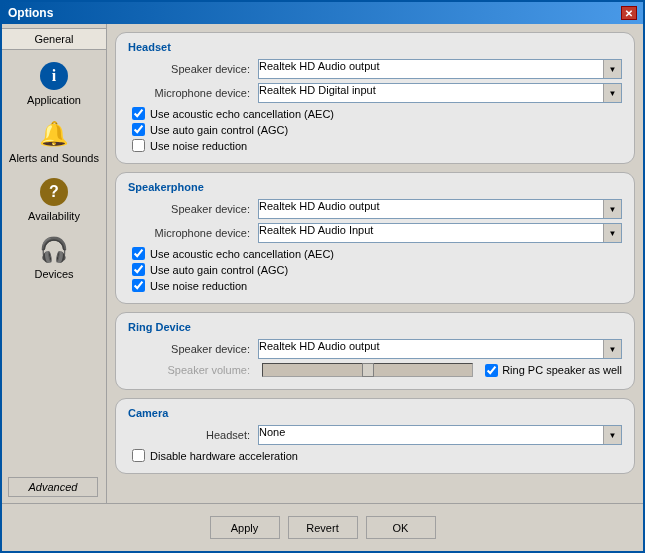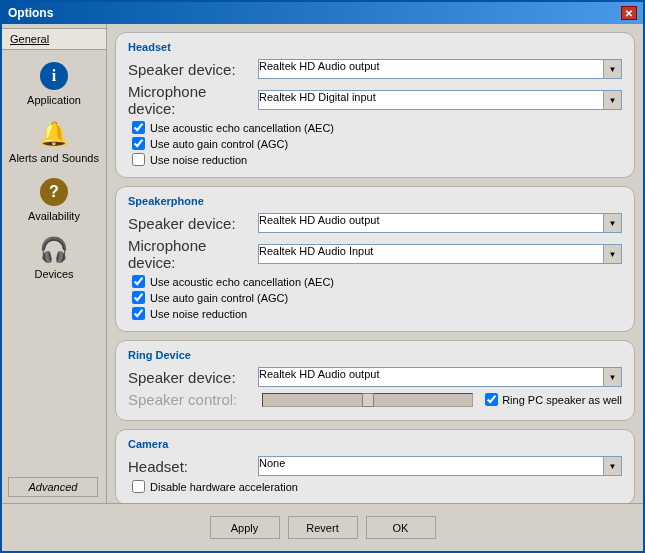--- a/index.html
+++ b/index.html
@@ -60,24 +60,23 @@
       padding-top: 4px;
     }
     .tab-general {
       background: #d4d0c8;
       border: 1px solid #a0a0a0;
       border-left: none;
       border-right: none;
       margin: 0 0 4px 0;
       padding: 4px 8px;
       font-size: 11px;
-      text-align: left;
+      text-align: center;
       cursor: pointer;
       background: #e8e4dc;
-      text-decoration: underline;
     }
     .sidebar-item {
       display: flex;
       flex-direction: column;
       align-items: center;
       padding: 6px 4px;
       cursor: pointer;
       text-align: center;
     }
     .sidebar-icon {
@@ -124,22 +123,23 @@
       font-weight: bold;
       margin-bottom: 6px;
     }
     .form-row {
       display: flex;
       align-items: center;
       margin-bottom: 4px;
     }
     .form-label {
       width: 130px;
+      text-align: right;
       padding-right: 8px;
-      font-size: 15px;
+      font-size: 11px;
       color: #333;
     }
     .form-label-disabled {
       color: #a0a0a0;
     }
     .select-arrow {
       width: 18px;
       height: 18px;
       background: #d4d0c8;
       border-left: 1px solid #a0a0a0;
@@ -375,21 +375,21 @@
 
         <div class="form-row">
           <div class="form-label">Speaker device:</div>
           <div class="select-wrapper">
             <span class="select-value">Realtek HD Audio output</span>
             <div class="select-arrow">▼</div>
           </div>
         </div>
 
         <div class="form-row">
-          <div class="form-label form-label-disabled">Speaker control:</div>
+          <div class="form-label form-label-disabled">Speaker volume:</div>
           <div class="slider-container">
             <div class="slider">
               <div class="slider-thumb"></div>
             </div>
           </div>
           <div class="ring-pc-check">
             <input type="checkbox" checked="" style="">
             <span>Ring PC speaker as well</span>
           </div>
         </div>

